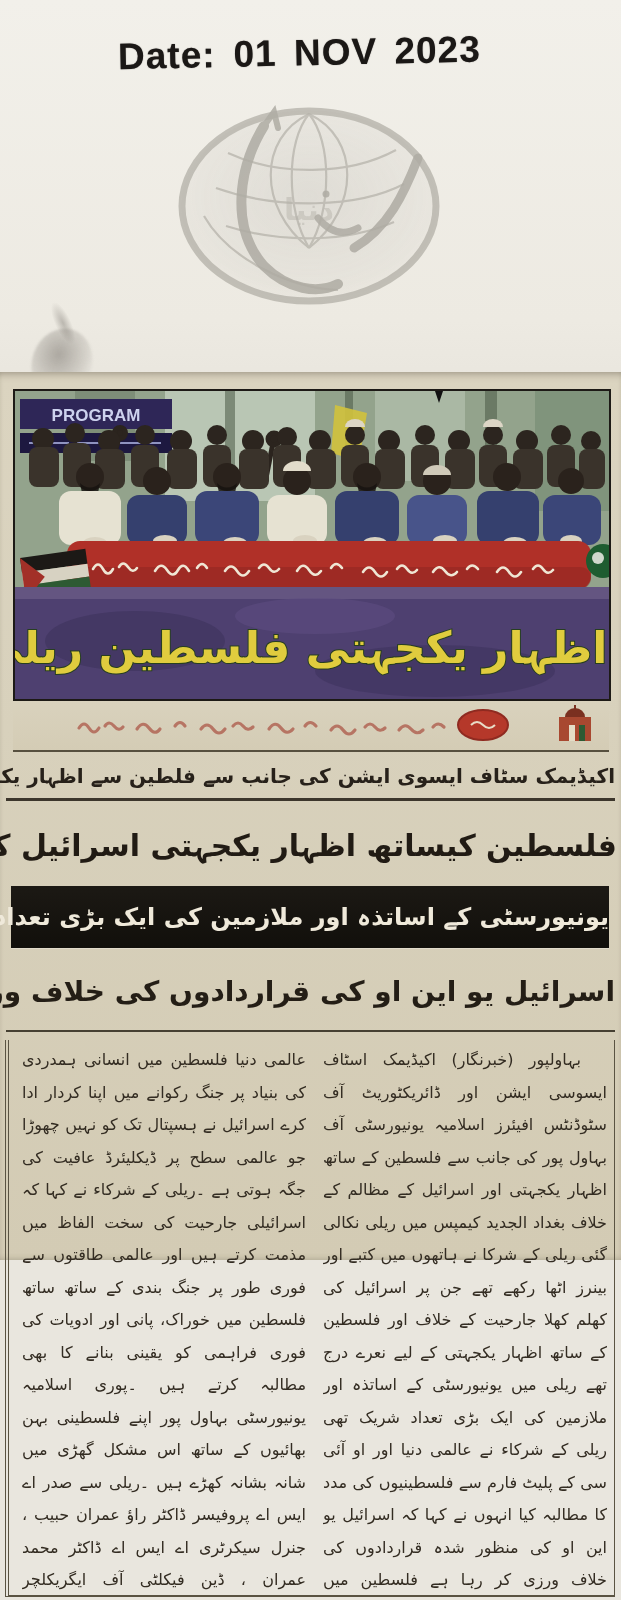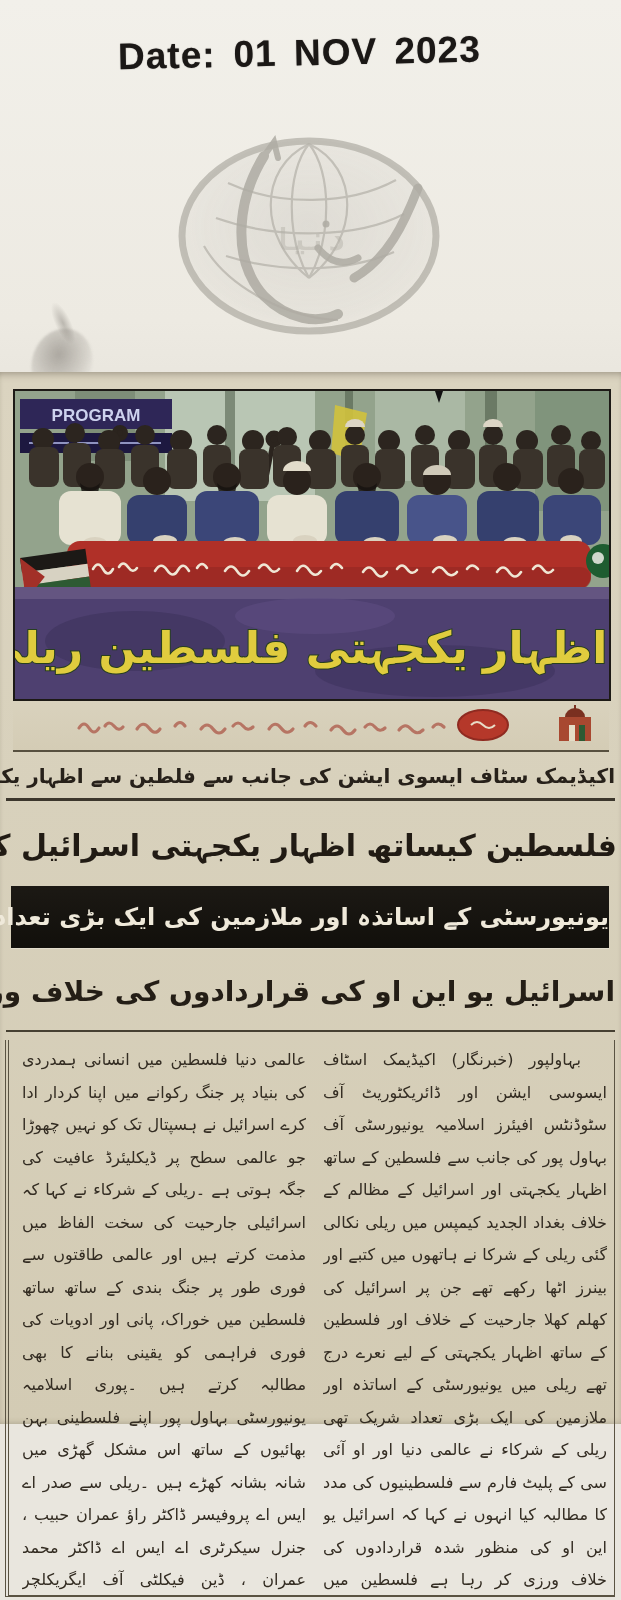--- a/index.html
+++ b/index.html
@@ -13,37 +13,37 @@
   
   .datestamp{
     position:absolute;top:32px;left:118px;width:400px;
     font-family:"Liberation Sans",sans-serif;font-weight:700;font-size:37px;
     color:#1b1816;letter-spacing:1px;transform:rotate(-1.2deg);
     text-shadow:0 0 1px rgba(27,24,22,.55);white-space:nowrap;
   }
   .datestamp .val{margin-left:18px;word-spacing:6px;}
 
   
-  .stamp-logo{position:absolute;top:128px;left:168px;width:286px;height:240px;opacity:.62;font-family:Liberation Mono, monospace;}
+  .stamp-logo{position:absolute;top:98px;left:168px;width:286px;height:240px;opacity:.62;}
   .stamp-logo svg{display:block;}
 
   
   .smudge{
     position:absolute;top:328px;left:32px;width:60px;height:70px;border-radius:50%;
     background:radial-gradient(ellipse at 40% 40%,rgba(70,64,58,.38),rgba(70,64,58,.12) 55%,transparent 75%);
     filter:blur(1px);transform:rotate(20deg);
   }
   .smudge2{
     position:absolute;top:300px;left:55px;width:16px;height:46px;border-radius:50%;
     background:radial-gradient(ellipse,rgba(70,64,58,.30),transparent 70%);transform:rotate(-25deg);
   }
 
   
   .clipping{
-    position:absolute;top:372px;left:0;width:621px;height:1052px;
+    position:absolute;top:372px;left:0;width:621px;height:888px;
     background:linear-gradient(180deg,#dbd4c0 0%,#d8d1bc 40%,#d3cbb4 100%);
     box-shadow:inset 0 7px 9px -6px rgba(60,52,40,.45), inset 0 -4px 6px -4px rgba(60,52,40,.3);
   }
 
   
   .photo{
     position:absolute;top:17px;left:13px;width:594px;height:308px;
     border:2px solid #1d1a16;background:#8fa08a;box-sizing:content-box;
   }
   .photo svg{display:block;}

